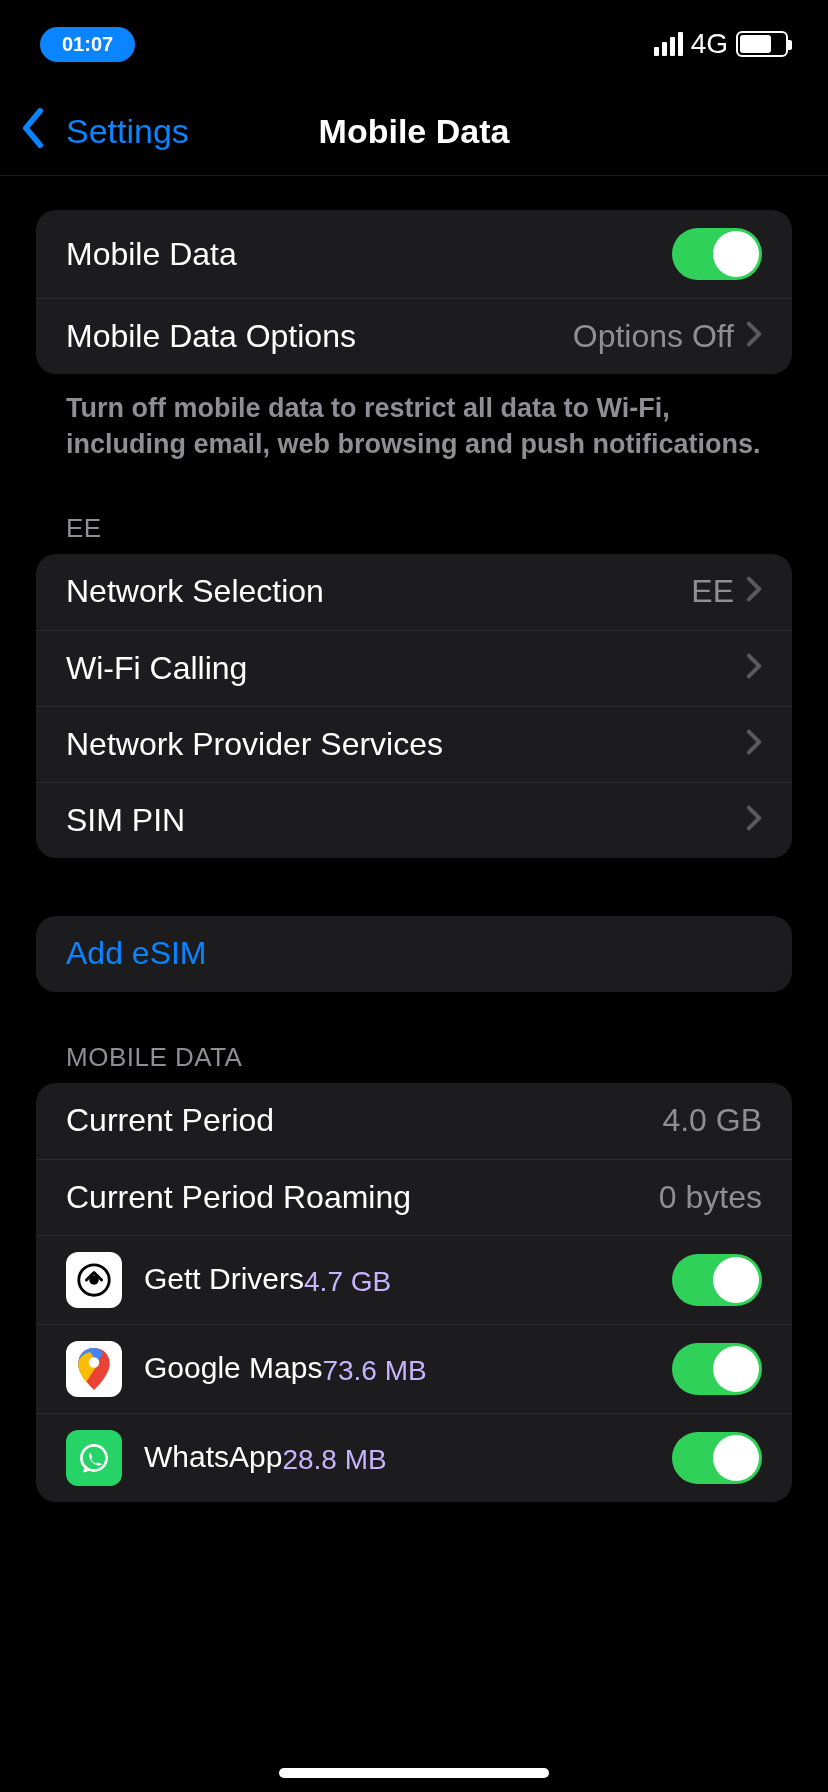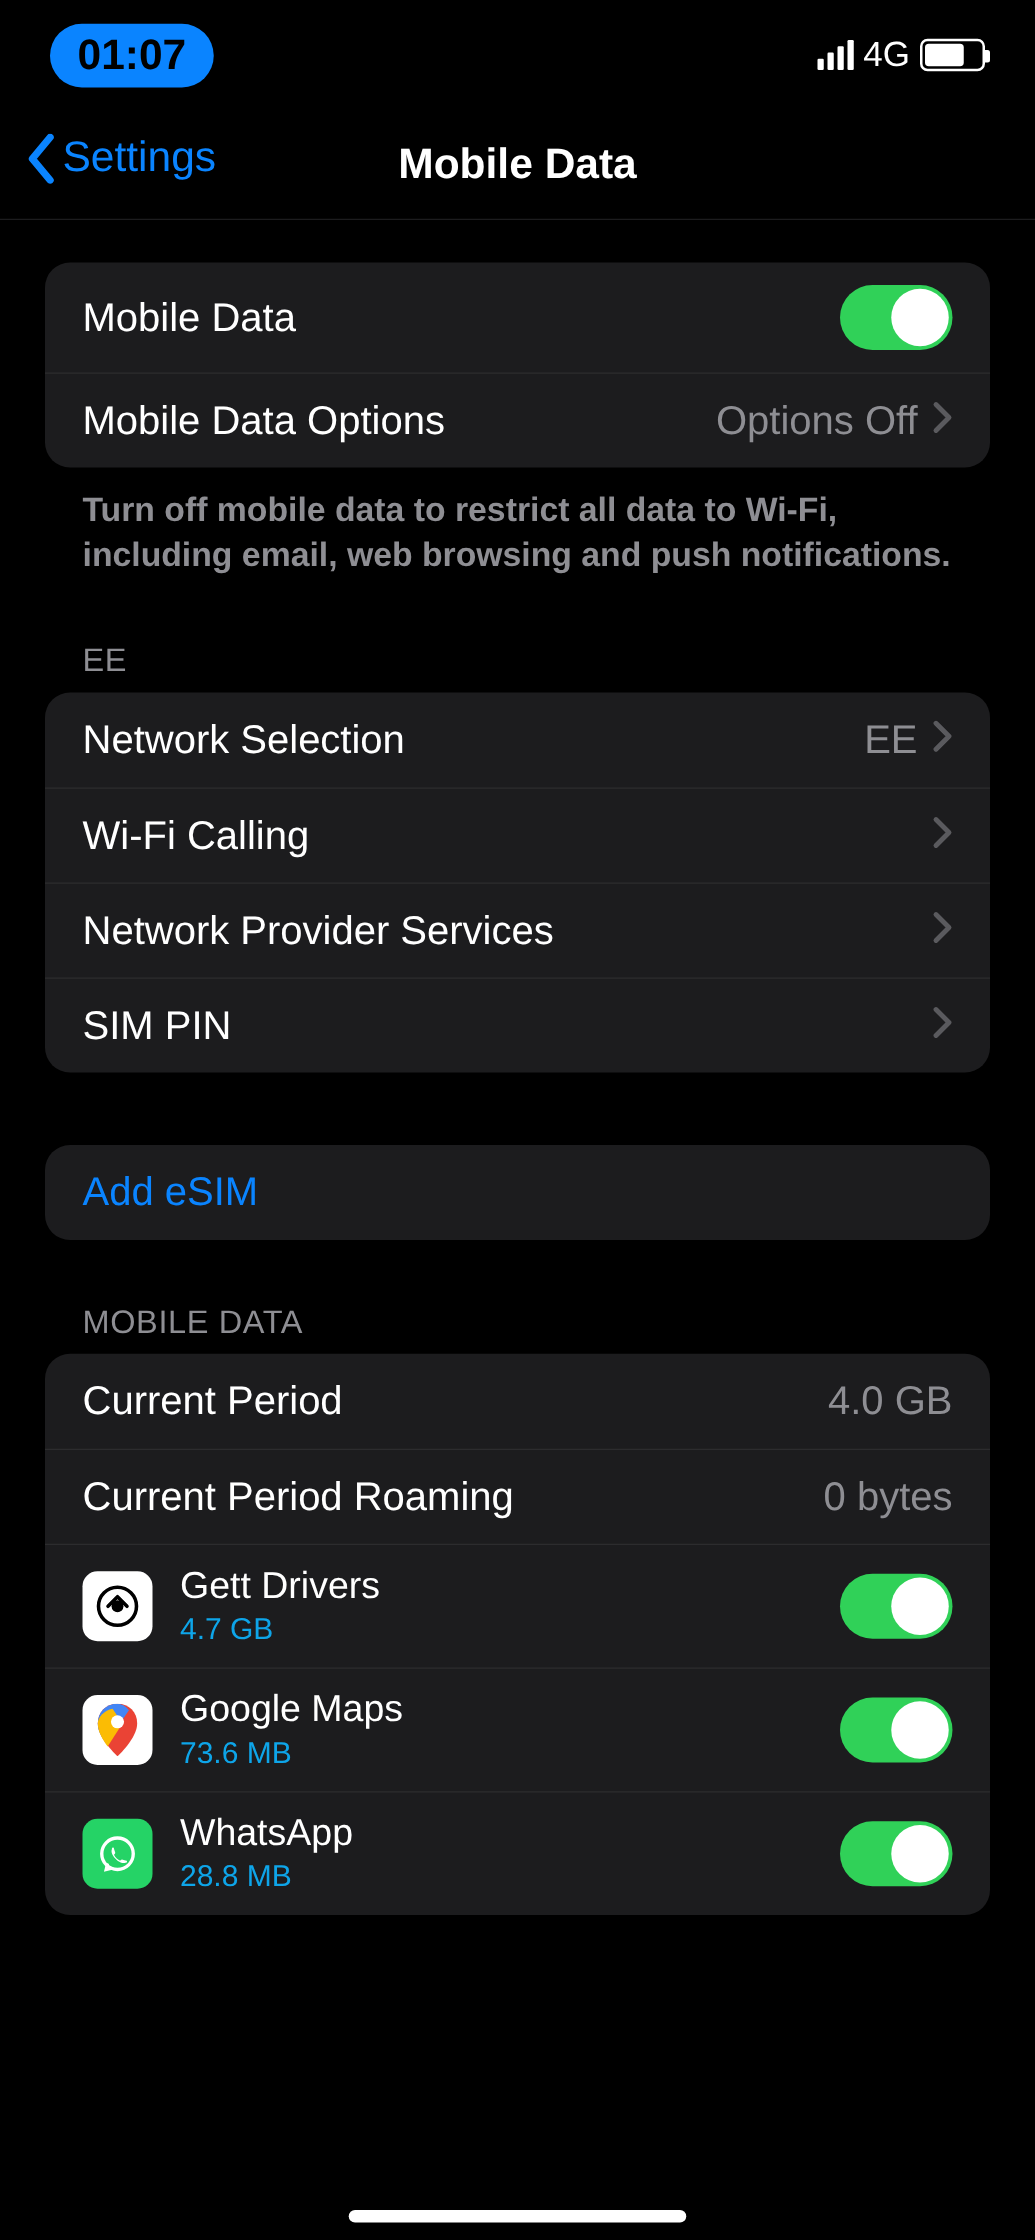--- a/index.html
+++ b/index.html
@@ -13,22 +13,22 @@
   }
   .statusbar {
     height: 88px;
     display: flex;
     align-items: center;
     justify-content: space-between;
     padding: 0 40px;
   }
   .time-pill {
     background: #0a84ff;
-    color: #000000;
-    font-size: 34px;
+    color: #ffffff;
+    font-size: 20px;
     font-weight: 600;
     padding: 6px 22px;
     border-radius: 30px;
   }
   .status-right {
     display: flex;
     align-items: center;
     gap: 8px;
   }
   .signal-bars {
@@ -58,21 +58,21 @@
   }
   .battery-fill{height:100%; width:70%; background:#fff; border-radius:3px;}
   .navbar {
     height: 88px;
     position: relative;
     display:flex; align-items:center;
     border-bottom: 1px solid #1c1c1e;
   }
   .back {
     position:absolute; left:20px;
-    display:flex; align-items:flex-start; gap:4px;
+    display:flex; align-items:center; gap:20px;
     color:#0a84ff; font-size:34px;
   }
   .chevron-left svg{width:26px;height:40px}
   .title {
     margin:0 auto; font-size:34px; font-weight:600;
   }
   .content { padding: 34px 36px 0 36px; }
   .group {
     background:#1c1c1e; border-radius:20px; overflow:hidden;
   }
@@ -108,23 +108,23 @@
     padding:50px 30px 10px 30px;
     letter-spacing:0.5px;
   }
   .link-row { color:#0a84ff; }
   .app-row { padding:16px 30px; }
   .app-row .icon-slot{
     width:56px;height:56px;border-radius:12px; margin-right:22px;
     display:flex;align-items:center;justify-content:center;
     flex-shrink:0;
   }
-  .app-text { flex:1; display:flex; flex-direction:column; }
+  .app-text { flex:1; display:flex; }
   .app-text .app-name{font-size:30px}
-  .app-text .app-sub{font-size:24px;color:#0ea5e9;margin-top:4px}
+  .app-text .app-sub{font-size:28px;color:#c4b5fd;margin-top:4px}
   .gap-lg{height:58px}
   .home-indicator{
     position:absolute; bottom:14px; left:50%; transform:translateX(-50%);
     width:270px; height:10px; border-radius:5px; background:#fff;
   }
   
   .ic-white{background:#fff}
   .ic-green{background:#25d366}
 </style>
 </head>

